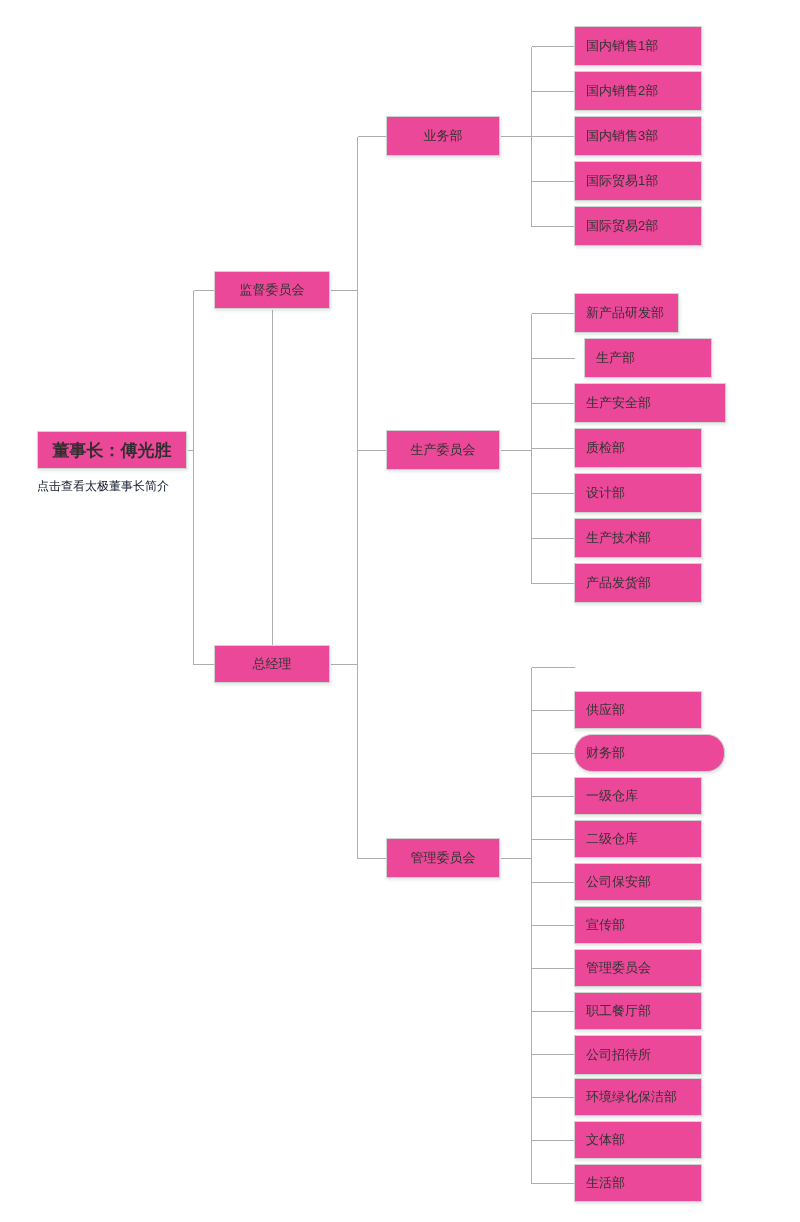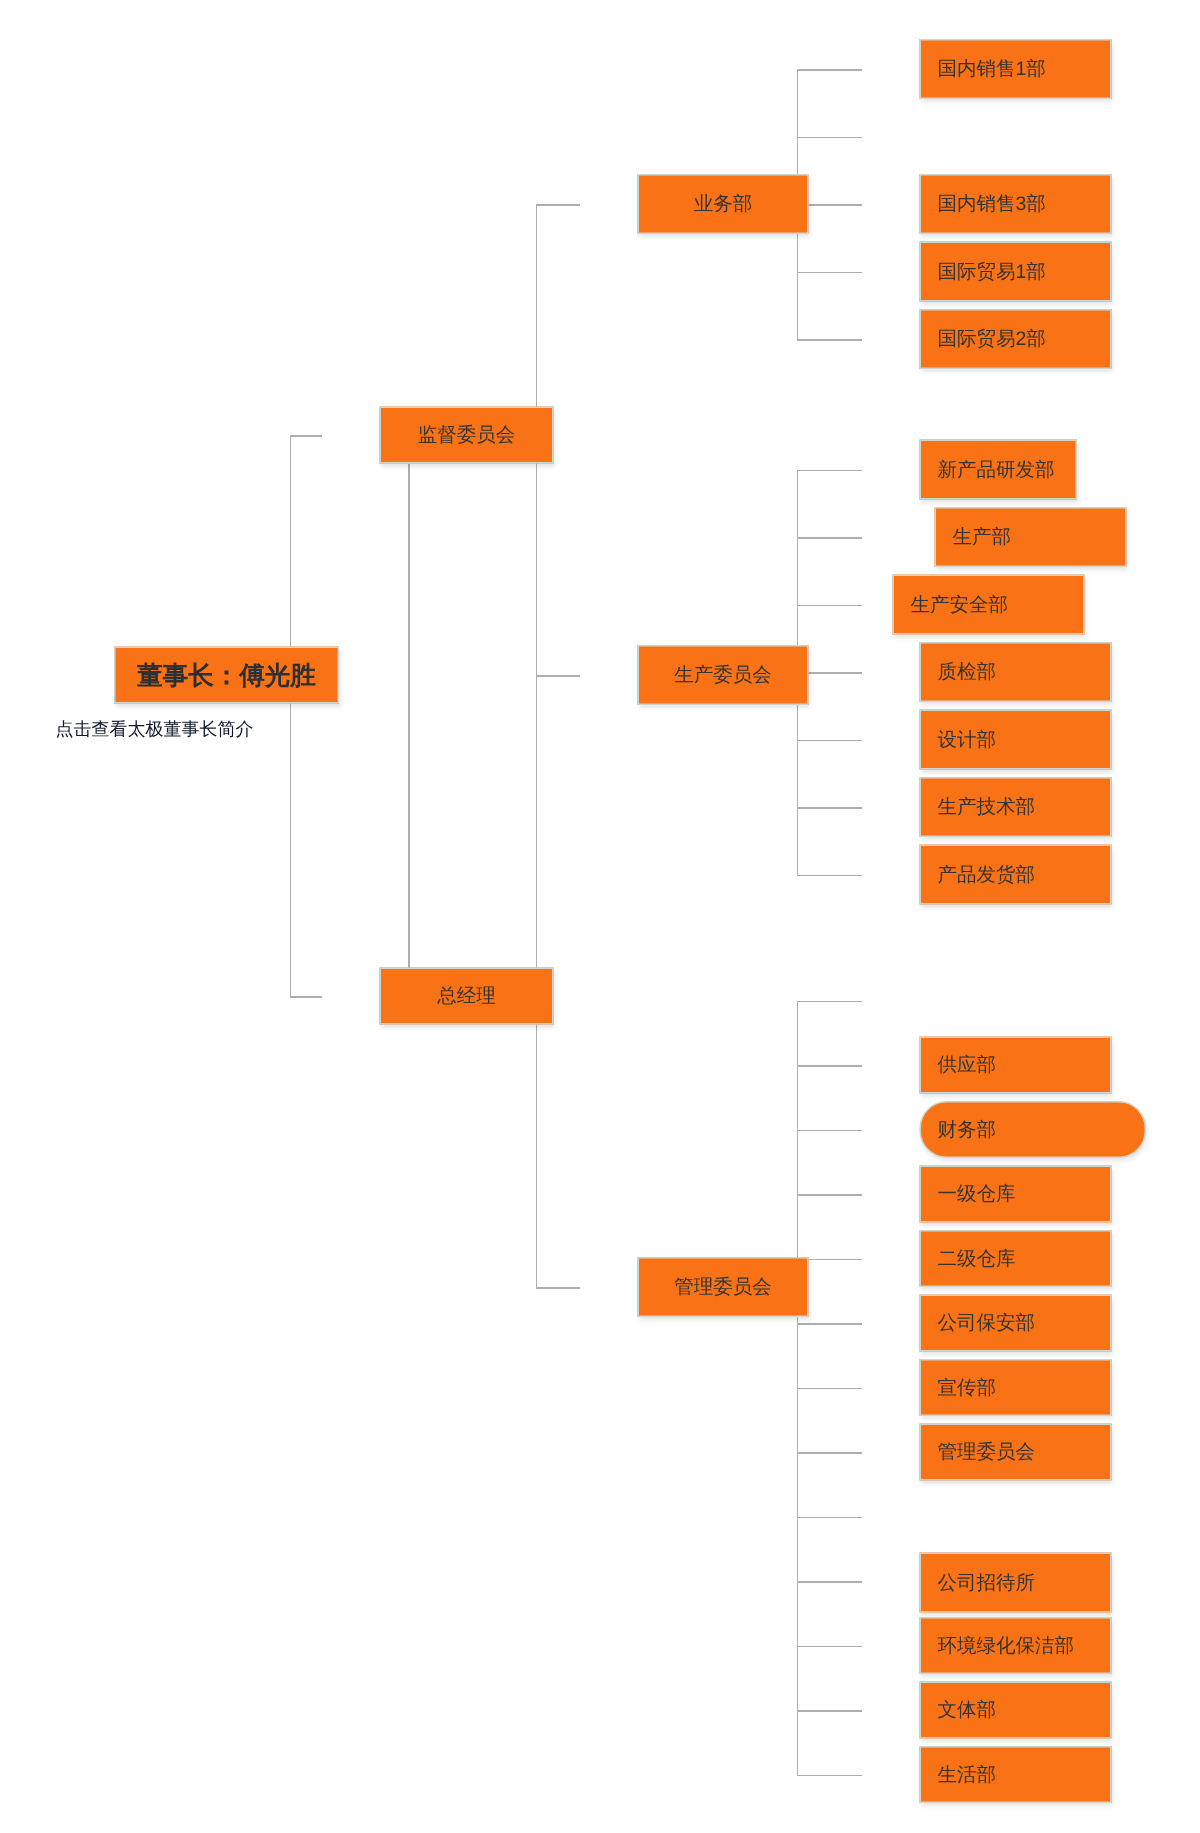--- a/index.html
+++ b/index.html
@@ -19,30 +19,29 @@
     position: absolute;
     left: 0;
     top: 0;
     width: 800px;
     height: 1222px;
     shape-rendering: crispEdges;
   }
   .node {
     position: absolute;
     box-sizing: border-box;
-    background: #f97316;
+    background: #ec4899;
     border: 1px solid #ccd5ce;
     box-shadow: 1px 2px 3px rgba(0,0,0,0.10);
     display: flex;
     align-items: center;
     color: #333333;
     font-size: 13px;
     white-space: nowrap;
     cursor: default;
-    margin-left: 39px;
   }
   .node.center { justify-content: center; }
   .node.leaf   { justify-content: flex-start; padding-left: 11px; }
   .node.root   {
     font-size: 17px;
     font-weight: bold;
     justify-content: center;
     color: #2f2f2f;
   }
   .caption {
@@ -101,36 +100,38 @@
       <line x1="531.5" y1="1183.5" x2="574.5" y2="1183.5" stroke="#aeaeae" stroke-width="1"></line>
     </svg>
 
   <div class="node root" id="root-node" style="left:37px; top:431px; width:150px; height:38px;">董事长：傅光胜</div>
 
   <div class="caption" style="left:37px; top:478px;">点击查看太极董事长简介</div>
 <div class="node center" style="left: 214px; top: 271px; width: 116px; height: 38px;">监督委员会</div>
     <div class="node center" style="left: 214px; top: 645px; width: 116px; height: 38px;">总经理</div>
     <div class="node center" style="left: 386px; top: 116px; width: 114px; height: 40px;">业务部</div>
     <div class="node leaf" style="left: 574px; top: 26px; width: 128px; height: 40px;">国内销售1部</div>
+    <div class="node leaf" style="left: 574px; top: 71px; width: 128px; height: 40px;">国内销售2部</div>
     <div class="node leaf" style="left: 574px; top: 116px; width: 128px; height: 40px;">国内销售3部</div>
     <div class="node leaf" style="left: 574px; top: 161px; width: 128px; height: 40px;">国际贸易1部</div>
     <div class="node leaf" style="left: 574px; top: 206px; width: 128px; height: 40px;">国际贸易2部</div>
     <div class="node center" style="left: 386px; top: 430px; width: 114px; height: 40px;">生产委员会</div>
     <div class="node leaf" style="left: 574px; top: 293px; width: 105px; height: 40px;">新产品研发部</div>
     <div class="node leaf" style="left: 584px; top: 338px; width: 128px; height: 40px;">生产部</div>
-    <div class="node leaf" style="left: 556px; top: 383px; width: 128px; height: 40px;">生产安全部</div>
+    <div class="node leaf" style="left: 574px; top: 383px; width: 152px; height: 40px;">生产安全部</div>
     <div class="node leaf" style="left: 574px; top: 428px; width: 128px; height: 40px;">质检部</div>
     <div class="node leaf" style="left: 574px; top: 473px; width: 128px; height: 40px;">设计部</div>
     <div class="node leaf" style="left: 574px; top: 518px; width: 128px; height: 40px;">生产技术部</div>
     <div class="node leaf" style="left: 574px; top: 563px; width: 128px; height: 40px;">产品发货部</div>
     <div class="node center" style="left: 386px; top: 838px; width: 114px; height: 40px;">管理委员会</div>
     <div class="node leaf" style="left: 574px; top: 691px; width: 128px; height: 38px;">供应部</div>
     <div class="node leaf" style="left: 574px; top: 734px; width: 151px; height: 38px; border-radius: 18px;">财务部</div>
     <div class="node leaf" style="left: 574px; top: 777px; width: 128px; height: 38px;">一级仓库</div>
     <div class="node leaf" style="left: 574px; top: 820px; width: 128px; height: 38px;">二级仓库</div>
     <div class="node leaf" style="left: 574px; top: 863px; width: 128px; height: 38px;">公司保安部</div>
     <div class="node leaf" style="left: 574px; top: 906px; width: 128px; height: 38px;">宣传部</div>
     <div class="node leaf" style="left: 574px; top: 949px; width: 128px; height: 38px;">管理委员会</div>
+    <div class="node leaf" style="left: 574px; top: 992px; width: 128px; height: 38px;">职工餐厅部</div>
     <div class="node leaf" style="left: 574px; top: 1035px; width: 128px; height: 40px;">公司招待所</div>
     <div class="node leaf" style="left: 574px; top: 1078px; width: 128px; height: 38px;">环境绿化保洁部</div>
     <div class="node leaf" style="left: 574px; top: 1121px; width: 128px; height: 38px;">文体部</div>
     <div class="node leaf" style="left: 574px; top: 1164px; width: 128px; height: 38px;">生活部</div>
   </div>
 
 </body></html>

